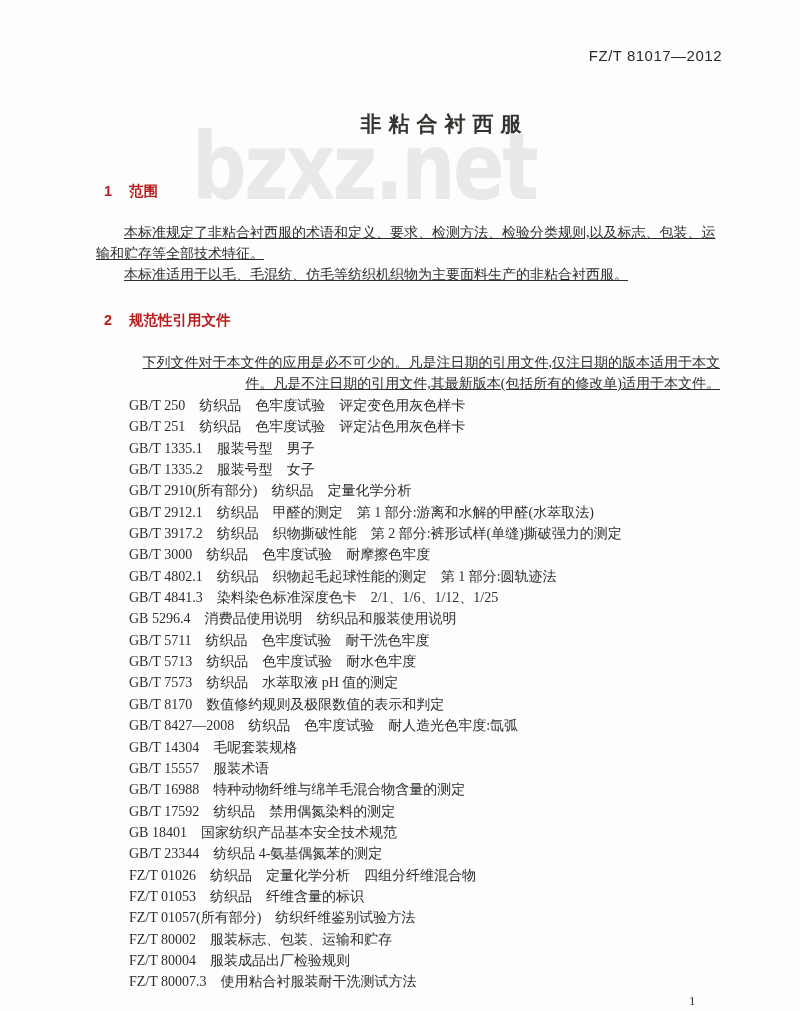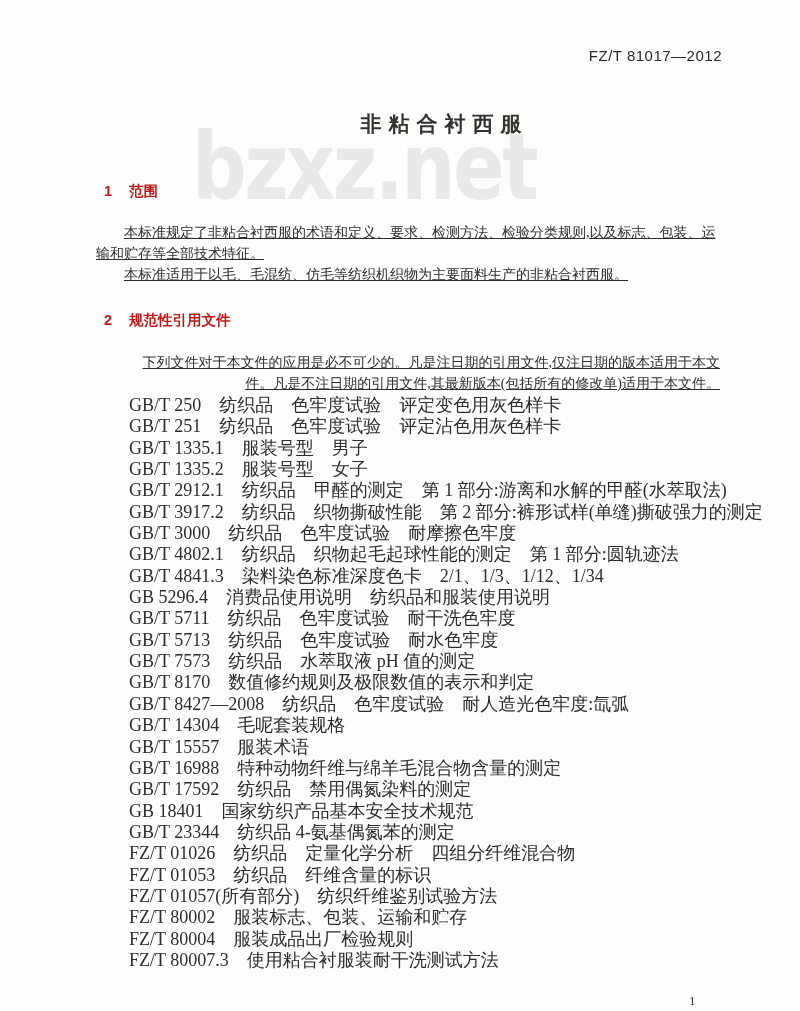--- a/index.html
+++ b/index.html
@@ -81,21 +81,21 @@
     margin: 0;
     text-indent: 2em;
     text-decoration: underline;
   }
   .para-block { top: 222px; }
   .intro-block { top: 352px; text-align: right; }
   .ref-list {
     position: absolute;
     left: 129px;
     top: 395px;
-    font-size: 18px;
+    font-size: 14px;
     line-height: 21.35px;
     white-space: nowrap;
     color: #2e2d2b;
   }
   .ref-list .ref-item { margin: 0; }
   .page-number {
     position: absolute;
     left: 689px;
     top: 993px;
     font-size: 13px;
@@ -130,25 +130,26 @@
 
     <div class="body-block intro-block">
       <p>下列文件对于本文件的应用是必不可少的。凡是注日期的引用文件,仅注日期的版本适用于本文件。凡是不注日期的引用文件,其最新版本(包括所有的修改单)适用于本文件。</p>
     </div>
 
     <div class="ref-list">
         <div class="ref-item">GB/T 250　纺织品　色牢度试验　评定变色用灰色样卡</div>
         <div class="ref-item">GB/T 251　纺织品　色牢度试验　评定沾色用灰色样卡</div>
         <div class="ref-item">GB/T 1335.1　服装号型　男子</div>
         <div class="ref-item">GB/T 1335.2　服装号型　女子</div>
+        <div class="ref-item">GB/T 2910(所有部分)　纺织品　定量化学分析</div>
         <div class="ref-item">GB/T 2912.1　纺织品　甲醛的测定　第 1 部分:游离和水解的甲醛(水萃取法)</div>
         <div class="ref-item">GB/T 3917.2　纺织品　织物撕破性能　第 2 部分:裤形试样(单缝)撕破强力的测定</div>
         <div class="ref-item">GB/T 3000　纺织品　色牢度试验　耐摩擦色牢度</div>
         <div class="ref-item">GB/T 4802.1　纺织品　织物起毛起球性能的测定　第 1 部分:圆轨迹法</div>
-        <div class="ref-item">GB/T 4841.3　染料染色标准深度色卡　2/1、1/3、1/12、1/34</div>
+        <div class="ref-item">GB/T 4841.3　染料染色标准深度色卡　2/1、1/6、1/12、1/25</div>
         <div class="ref-item">GB 5296.4　消费品使用说明　纺织品和服装使用说明</div>
         <div class="ref-item">GB/T 5711　纺织品　色牢度试验　耐干洗色牢度</div>
         <div class="ref-item">GB/T 5713　纺织品　色牢度试验　耐水色牢度</div>
         <div class="ref-item">GB/T 7573　纺织品　水萃取液 pH 值的测定</div>
         <div class="ref-item">GB/T 8170　数值修约规则及极限数值的表示和判定</div>
         <div class="ref-item">GB/T 8427—2008　纺织品　色牢度试验　耐人造光色牢度:氙弧</div>
         <div class="ref-item">GB/T 14304　毛呢套装规格</div>
         <div class="ref-item">GB/T 15557　服装术语</div>
         <div class="ref-item">GB/T 16988　特种动物纤维与绵羊毛混合物含量的测定</div>
         <div class="ref-item">GB/T 17592　纺织品　禁用偶氮染料的测定</div>

